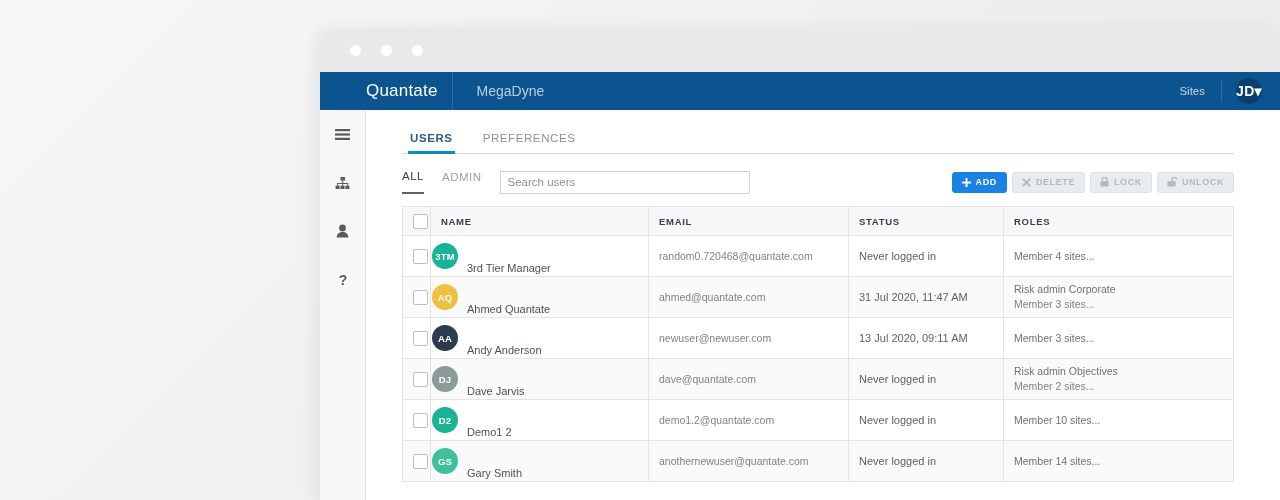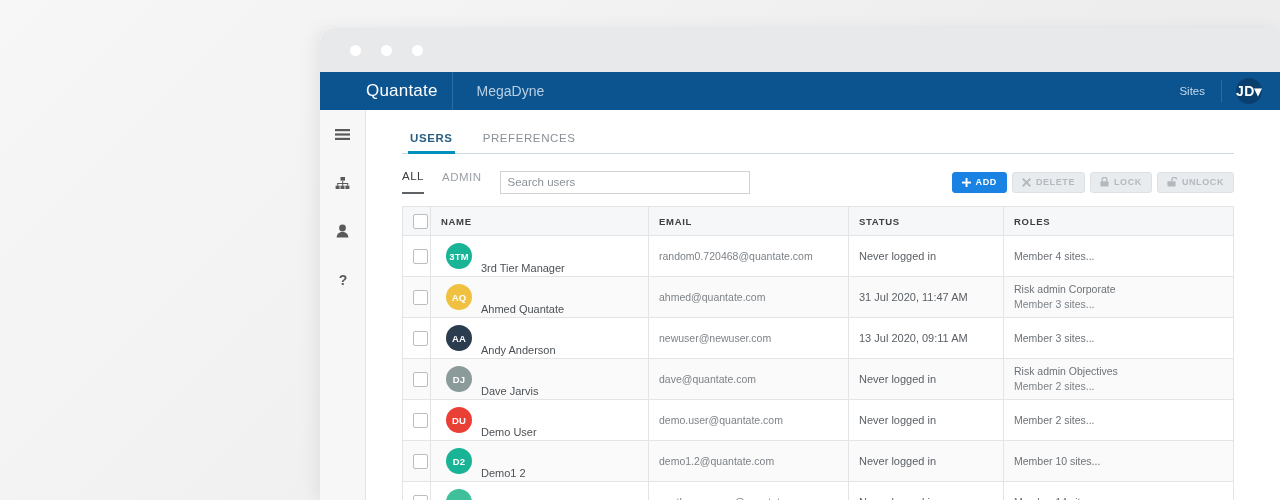--- a/index.html
+++ b/index.html
@@ -220,21 +220,21 @@
     font-size: 9.5px;
     letter-spacing: .7px;
     color: #3c4043;
     padding: 0 10px;
   }
   th.c-check { width: 28px; padding: 0 0 0 10px; border-right: none; }
   th.c-name  { width: 218px; border-left: none; padding-left: 4px; }
   th.c-email { width: 200px; }
   th.c-status{ width: 155px; }
   td.c-check { border-right: none; padding-left: 10px; }
-  td.c-name  { border-left: none; padding-left: 15px; }
+  td.c-name  { border-left: none; padding-left: 1px; }
 
   table.users tbody tr { height: 41px; }
   table.users tbody tr:nth-child(odd)  { background: #ffffff; }
   table.users tbody tr:nth-child(even) { background: #fafafa; }
 
   td {
     font-size: 11px;
     color: #5b6066;
     padding: 0 10px;
   }
@@ -456,36 +456,20 @@
                   <div class="roles-line">Risk admin Objectives</div>
                   <div class="roles-line sub">Member 2 sites...</div>
                 </td>
               </tr>
               <tr>
                 <td class="c-check">
                   <span class="cb"></span>
                 </td>
                 <td class="c-name">
                   <div class="name-cell">
-                    <span class="avatar" style="background: rgb(234, 63, 53);">DU</span>
-                    <span class="uname">Demo User</span>
-                  </div>
-                </td>
-                <td class="email">demo.user@quantate.com</td>
-                <td>Never logged in</td>
-                <td>
-                  <div class="roles-line">Member 2 sites...</div>
-                </td>
-              </tr>
-              <tr>
-                <td class="c-check">
-                  <span class="cb"></span>
-                </td>
-                <td class="c-name">
-                  <div class="name-cell">
                     <span class="avatar" style="background: rgb(24, 180, 149);">D2</span>
                     <span class="uname">Demo1 2</span>
                   </div>
                 </td>
                 <td class="email">demo1.2@quantate.com</td>
                 <td>Never logged in</td>
                 <td>
                   <div class="roles-line">Member 10 sites...</div>
                 </td>
               </tr>

